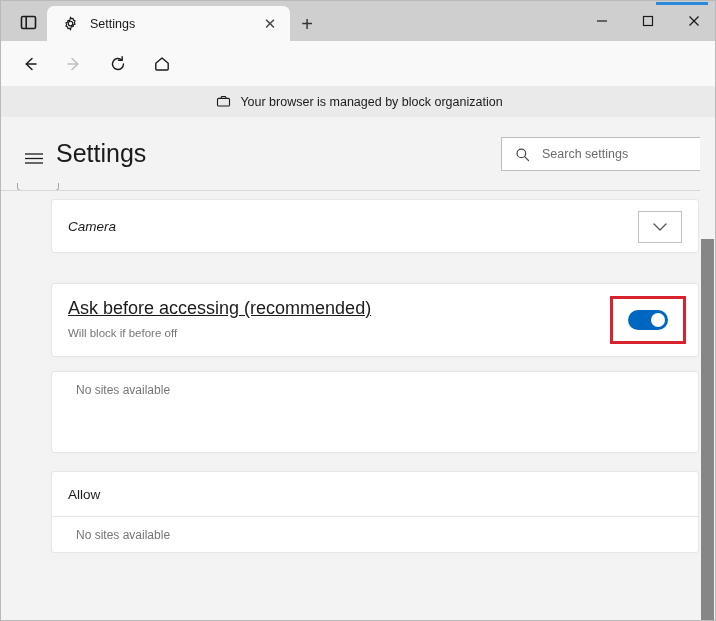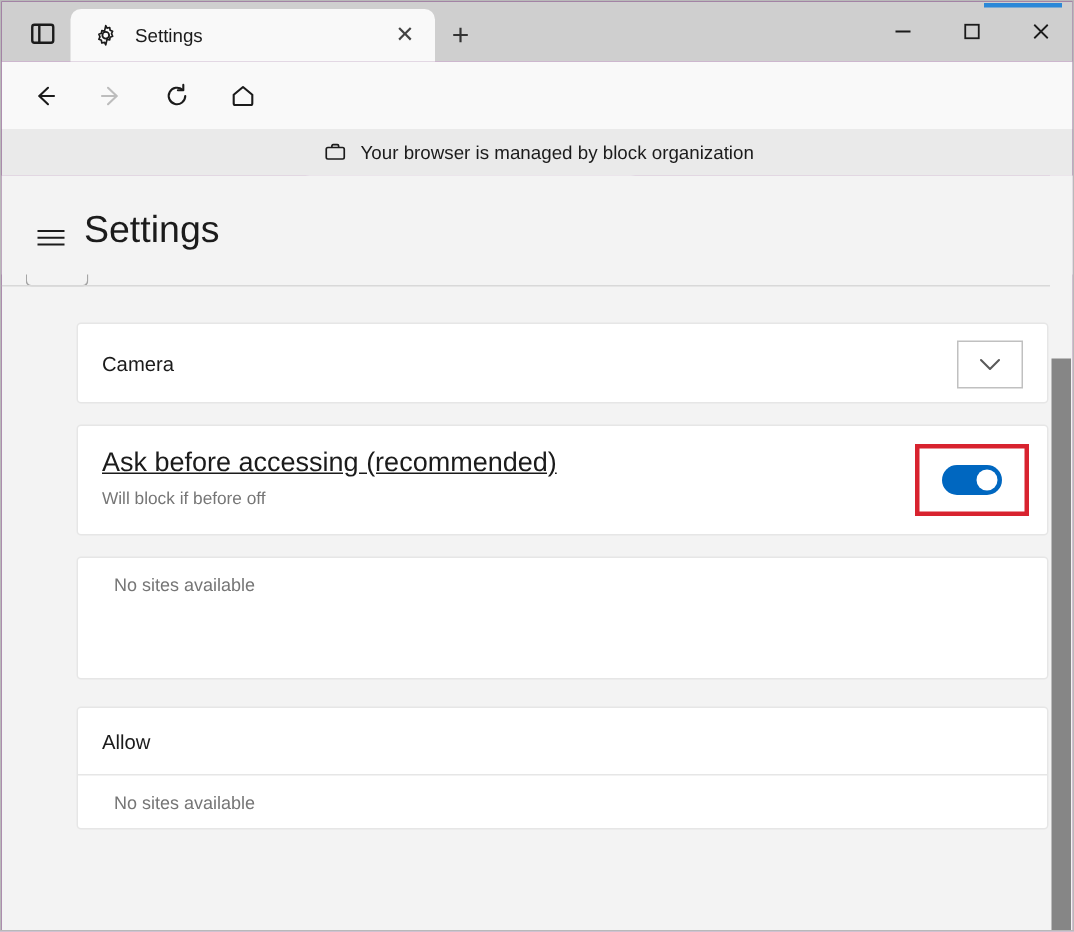--- a/index.html
+++ b/index.html
@@ -5,21 +5,21 @@
   * { box-sizing: border-box; margin: 0; padding: 0; }
   html, body {
     width: 716px; height: 621px;
     font-family: "Liberation Sans", sans-serif;
     background: #ffffff;
     overflow: hidden;
   }
   #app {
     position: relative;
     width: 716px; height: 621px;
-    background: #701a75;
+    background: #3b82f6;
     border: 1px solid #b9b9b9;
     overflow: hidden;
   }
 
   
   .titlebar {
     position: absolute; top: 0; left: 0;
     width: 716px; height: 40px;
     background: #cfcfcf;
   }
@@ -159,21 +159,21 @@
   }
   .hairline { position: absolute; left: 0; top: 7px; width: 700px; height: 1px; background: #d8d8d8; }
 
   .card {
     position: absolute; left: 50px;
     width: 648px;
     background: #ffffff;
     border: 1px solid #e6e6e6;
     border-radius: 3px;
   }
-  .card-camera { top: 32px; height: 54px; }
+  .card-camera { top: 16px; height: 54px; font-style: italic; }
   .card-ask    { top: 100px; height: 74px; }
   .card-block  { top: 188px; height: 82px; }
   .card-allow  { top: 288px; height: 82px; }
 
   .row { position: relative; display: flex; align-items: center; height: 100%; }
   .row-label { margin-left: 16px; font-size: 13.5px; color: #1b1b1b; }
 
   .chevron-btn {
     position: absolute; right: 16px; top: 11px;
     width: 44px; height: 32px;
@@ -380,20 +380,29 @@
     <div class="page-header">
       <div class="hamburger">
         <svg width="20" height="14" viewBox="0 0 20 14">
           <line x1="1" y1="3" x2="19" y2="3" stroke="#1b1b1b" stroke-width="1.3"></line>
           <line x1="1" y1="7.5" x2="19" y2="7.5" stroke="#1b1b1b" stroke-width="1.3"></line>
           <line x1="1" y1="12" x2="19" y2="12" stroke="#1b1b1b" stroke-width="1.3"></line>
         </svg>
       </div>
       <div class="page-title">Settings</div>
 
+      <div class="search-box">
+        <span class="search-icon">
+          <svg width="15" height="15" viewBox="0 0 16 16">
+            <circle cx="6.8" cy="6.8" r="4.6" fill="none" stroke="#4a4a4a" stroke-width="1.3"></circle>
+            <line x1="10.3" y1="10.3" x2="14.4" y2="14.4" stroke="#4a4a4a" stroke-width="1.3" stroke-linecap="round"></line>
+          </svg>
+        </span>
+        <span class="search-placeholder">Search settings</span>
+      </div>
     </div>
 
     <div class="content">
 
       <div class="clipped-btn"></div>
       <div class="hairline"></div>
 
       <div class="card card-camera">
         <div class="row">
           <span class="row-label">Camera</span>

